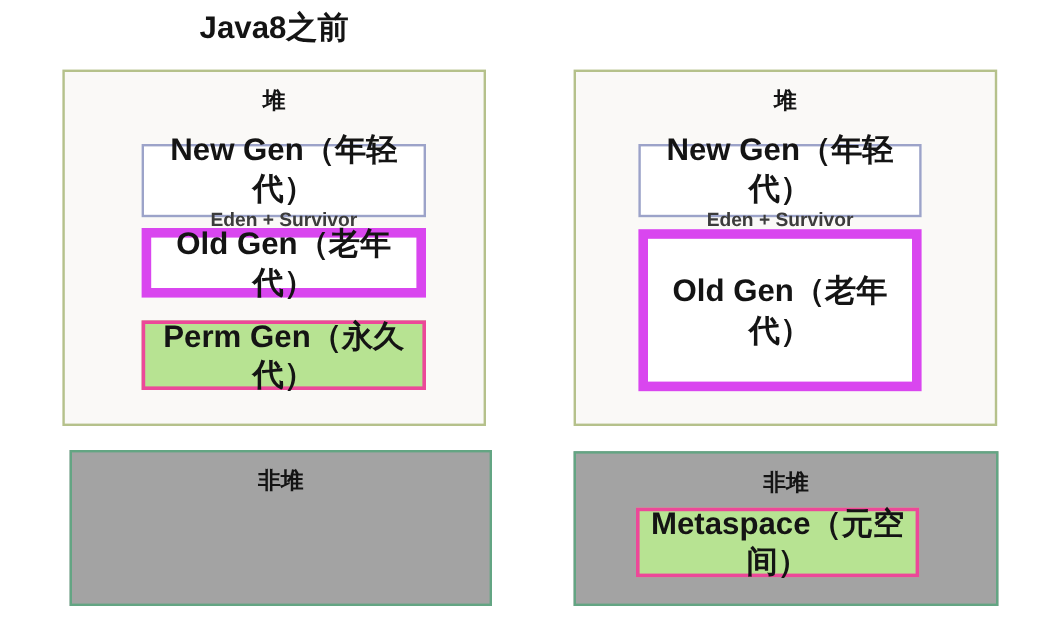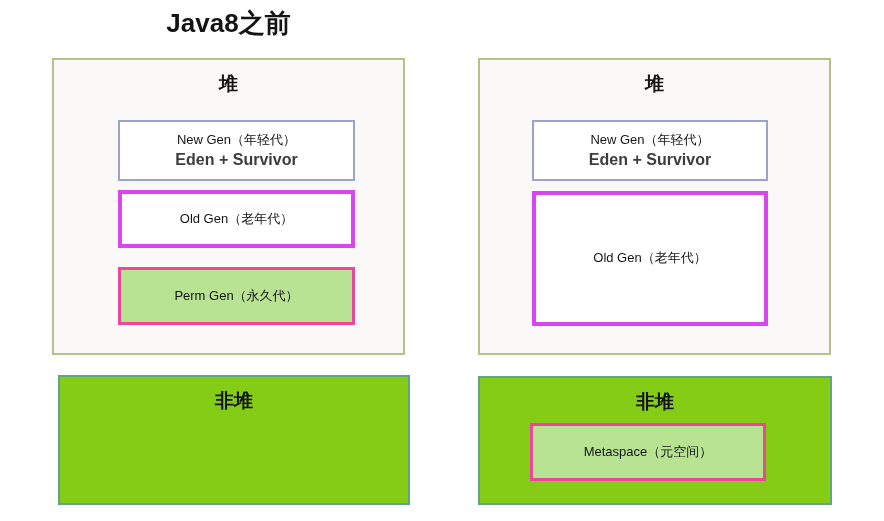--- a/index.html
+++ b/index.html
@@ -25,21 +25,21 @@
   }
   .heap-box {
     position: absolute;
     border: 2px solid #b5c18b;
     background: #faf9f7;
     box-sizing: border-box;
   }
   .nonheap-box {
     position: absolute;
     border: 2px solid #63a583;
-    background: #84cc16;
+    background: #a3a3a3;
     box-sizing: border-box;
   }
   .container-label {
     position: absolute;
     left: 0;
     top: 11px;
     width: 100%;
     text-align: center;
     font-size: 19px;
     font-weight: bold;
@@ -49,28 +49,28 @@
     position: absolute;
     box-sizing: border-box;
     background: #ffffff;
     display: flex;
     flex-direction: column;
     align-items: center;
     justify-content: center;
     text-align: center;
   }
   .region.newgen { border: 2px solid #9ca3c9; }
-  .region.oldgen { border: 4px solid #d946ef; align-items: center; }
+  .region.oldgen { border: 8px solid #d946ef; align-items: center; }
   .region.highlight {
     border: 3px solid #ec4899;
     background: #b7e392;
   }
   .region-label {
-    font-size: 13px;
-    font-weight: normal;
+    font-size: 26px;
+    font-weight: bold;
     color: #141414;
     line-height: 1.25;
   }
   .region-sublabel {
     font-size: 16px;
     font-weight: bold;
     color: #3c3c3c;
     margin-top: 2px;
   }
   .watermark {

